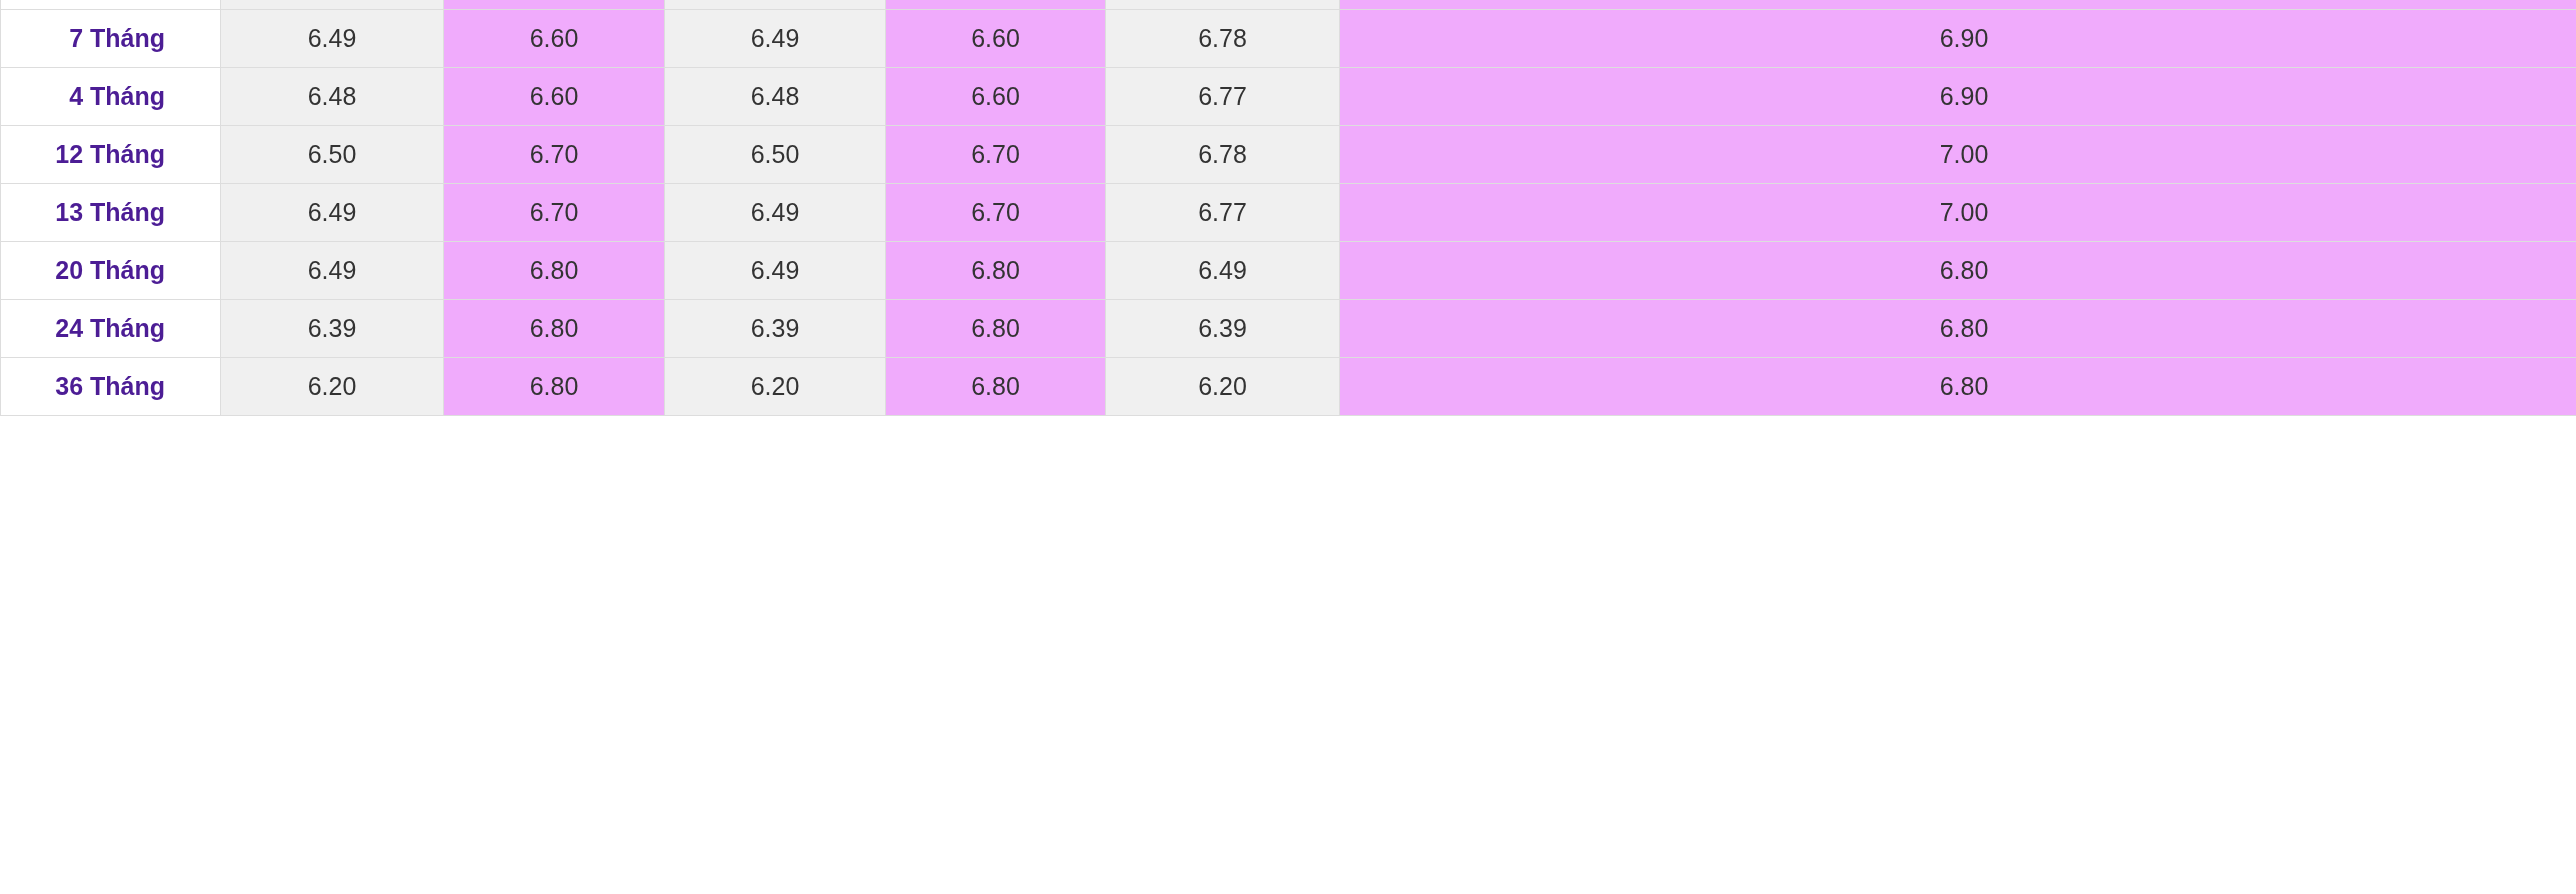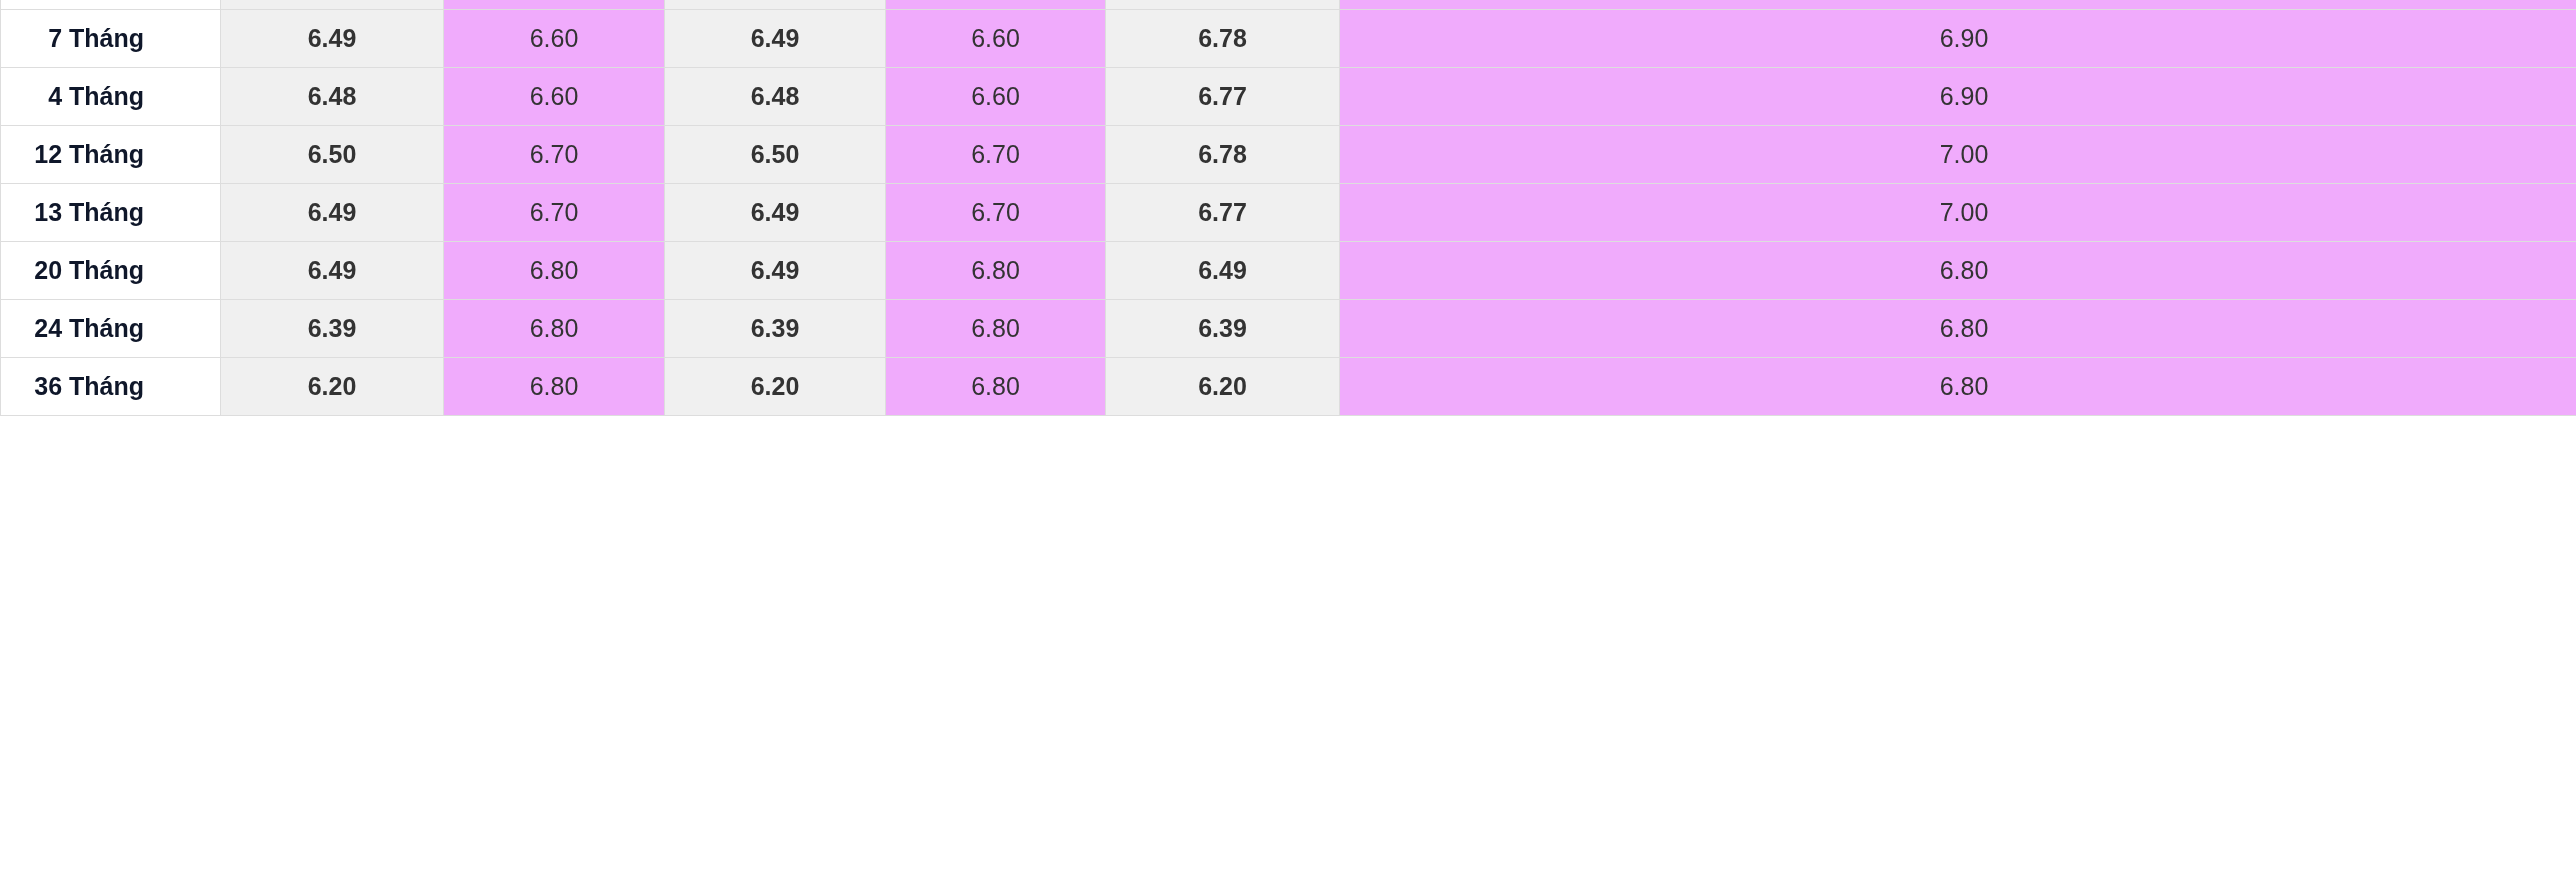--- a/index.html
+++ b/index.html
@@ -54,35 +54,34 @@
     vertical-align: middle;
     padding: 0 18px;
     white-space: nowrap;
   }
 
   
   table.rate-table td.term-cell {
     width: 220px;
     text-align: right;
     font-weight: bold;
-    color: #0f172a;
+    color: #4c1d95;
     background: #ffffff;
     border-left: 1px solid #dddddd;
     border-right: 1px solid #dddddd;
-    padding-right: 76px;
+    padding-right: 55px;
   }
 
   
   table.rate-table td.value-cell {
     background: #f0abfc;
     border-right: 1px solid #dddddd;
   }
   table.rate-table td.value-cell.shaded {
     background: #f0f0f0;
-    font-weight: bold;
   }
 
   
   table.rate-table td.col-1 { width: 223px; }
   table.rate-table td.col-2 { width: 221px; }
   table.rate-table td.col-3 { width: 221px; }
   table.rate-table td.col-4 { width: 220px; }
   table.rate-table td.col-5 { width: 234px; }
   table.rate-table td.col-6 { width: 1249px; }
 </style>

